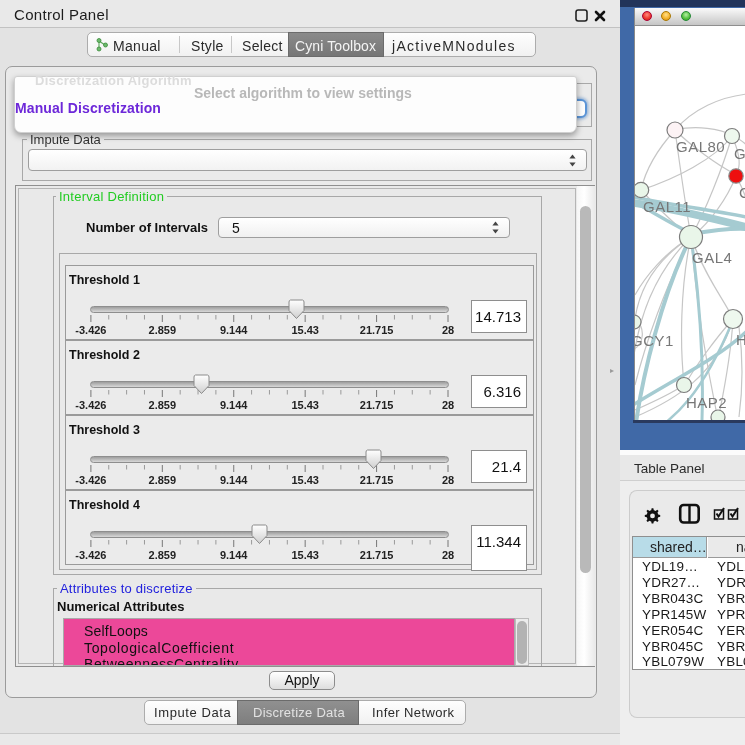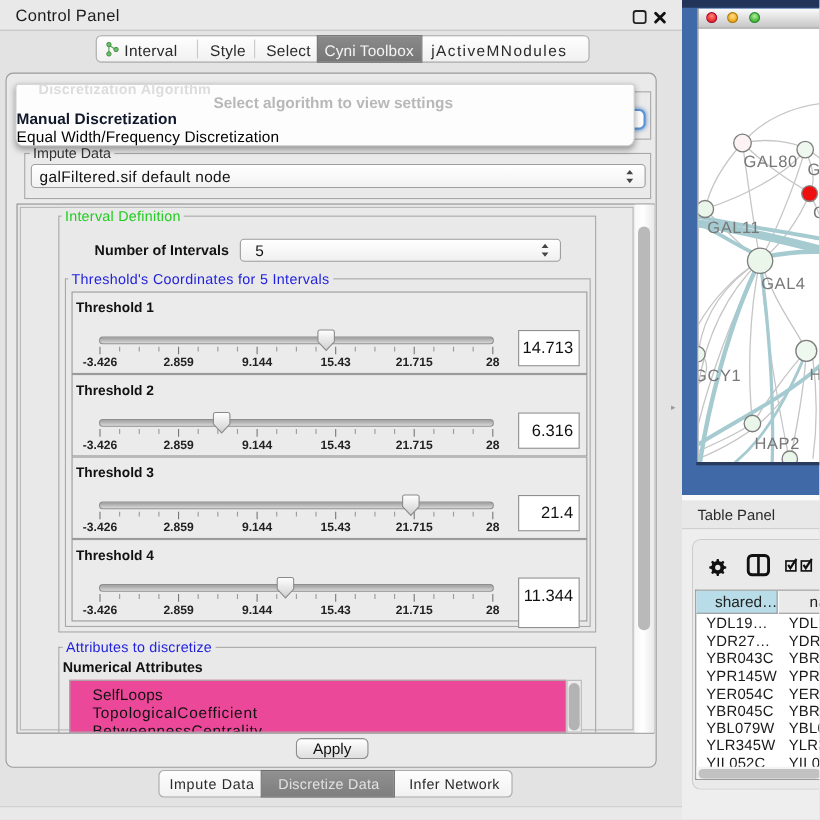--- a/index.html
+++ b/index.html
@@ -21,38 +21,37 @@
   </svg>
 
   <div class="abs" style="left:87px;top:32px;width:449px;height:25px;background:linear-gradient(#fefefe,#f1f1f1);border:1px solid #acacac;border-radius:5px;"></div>
   <div class="abs" style="left:288px;top:32px;width:96px;height:25px;background:linear-gradient(#8a8a8a,#767676);border:1px solid #6b6b6b;"></div>
   <svg class="abs" style="left:95px;top:37px;" width="14" height="16" viewBox="0 0 14 16">
     <path d="M4 4 L4 11 M4 4 L10 8" stroke="#58a758" stroke-width="1.1" fill="none"></path>
     <circle cx="4" cy="3.5" r="2" fill="#6dbb6d" stroke="#3b8a3b" stroke-width="0.8"></circle>
     <circle cx="4" cy="12" r="2" fill="#6dbb6d" stroke="#3b8a3b" stroke-width="0.8"></circle>
     <circle cx="10.5" cy="8" r="2" fill="#6dbb6d" stroke="#3b8a3b" stroke-width="0.8"></circle>
   </svg>
-  <div class="abs" style="left:113px;top:38px;font-size:14px;letter-spacing:0.3px;color:#2a2a2a;">Interval</div>
+  <div class="abs" style="left:113px;top:38px;font-size:14px;letter-spacing:0.3px;color:#2a2a2a;">Manual</div>
   <div class="abs" style="left:179px;top:36px;width:1px;height:17px;background:#c8c8c8;"></div>
   <div class="abs" style="left:191px;top:38px;font-size:14px;letter-spacing:0.3px;color:#2a2a2a;">Style</div>
   <div class="abs" style="left:231px;top:36px;width:1px;height:17px;background:#c8c8c8;"></div>
   <div class="abs" style="left:242px;top:38px;font-size:14px;letter-spacing:0.3px;color:#2a2a2a;">Select</div>
   <div class="abs" style="left:295px;top:38px;font-size:14px;letter-spacing:0.1px;color:#f4f4f4;">Cyni Toolbox</div>
   <div class="abs" style="left:392px;top:38px;font-size:14px;letter-spacing:1.3px;color:#2a2a2a;">jActiveMNodules</div>
 
   <div class="abs" style="left:5px;top:66px;width:592px;height:632px;background:#eaeaea;border:1px solid #9b9b9b;border-radius:7px;"></div>
 
   <div class="abs" style="left:22px;top:83px;width:570px;height:44px;border:1px solid #a8a8a8;"></div>
 
   <div class="abs" style="left:560px;top:99px;width:27px;height:19px;background:#fdfdfd;border:2px solid #5b94d6;border-radius:6px;box-shadow:0 0 3px 1.5px rgba(90,140,200,0.55);"></div>
 
   <div class="abs" style="left:22px;top:139px;width:570px;height:42px;border:1px solid #a8a8a8;"></div>
   <div class="grouplabel" style="left:27px;top:132px;color:#333;background:#eaeaea;">Impute Data</div>
   <div class="abs" style="left:28px;top:149px;width:559px;height:22px;background:linear-gradient(#ffffff,#f2f2f2);border:1px solid #9e9e9e;border-radius:4px;"></div>
-  <div class="abs" style="left:36px;top:152px;font-size:14px;letter-spacing:0.35px;color:#111;">galFiltered.sif default node</div>
   <svg class="abs" style="left:567px;top:153px;" width="11" height="15" viewBox="0 0 11 15">
     <path d="M5.5 1.5 L8.6 5.5 L2.4 5.5 Z" fill="#444"></path>
     <path d="M5.5 13.5 L8.6 9.5 L2.4 9.5 Z" fill="#444"></path>
   </svg>
 
   <div class="abs" style="left:15px;top:185px;width:580px;height:482px;border:1px solid #8f8f8f;background:#e9e9e9;"></div>
 
   <div class="abs" style="left:18px;top:188px;width:558px;height:476px;border:1px solid #b5b5b5;background:#e9e9e9;"></div>
 
   <div class="abs" style="left:577px;top:186px;width:18px;height:480px;background:linear-gradient(90deg,#f6f6f6,#ffffff 40%,#e9e9e9);"></div>
@@ -63,21 +62,20 @@
 
   <div class="abs" style="left:86px;top:220px;font-size:13px;font-weight:bold;color:#111;">Number of Intervals</div>
   <div class="abs" style="left:218px;top:217px;width:292px;height:21px;background:linear-gradient(#ffffff,#f0f0f0);border:1px solid #9e9e9e;border-radius:4px;"></div>
   <div class="abs" style="left:232px;top:220px;font-size:14px;color:#111;">5</div>
   <svg class="abs" style="left:490px;top:220px;" width="11" height="15" viewBox="0 0 11 15">
     <path d="M5.5 1.5 L8.6 5.5 L2.4 5.5 Z" fill="#444"></path>
     <path d="M5.5 13.5 L8.6 9.5 L2.4 9.5 Z" fill="#444"></path>
   </svg>
 
   <div class="abs" style="left:59px;top:253px;width:478px;height:317px;border:1px solid #a8a8a8;"></div>
-  <div class="grouplabel" style="left:62px;top:246px;color:#2222dd;background:#e9e9e9;letter-spacing:0.3px;">Threshold's Coordinates for 5 Intervals</div>
 
   <div id="thresholds">
     <div class="abs" style="left:65px;top:265px;width:469px;height:75px;border:1px solid #9a9a9a;background:#ebebeb;">
     <div class="abs" style="left:3px;top:7px;font-size:12.5px;font-weight:bold;color:#111;">Threshold 1</div>
     <div class="abs" style="left:24px;top:40px;width:359px;height:7px;border:1px solid #8e8e8e;border-radius:4px;background:linear-gradient(#9e9e9e,#d8d8d8);"></div>
     <svg class="abs" style="left:0;top:49px;" width="420" height="9" viewBox="0 0 420 9">
           <line x1="24.9" y1="0" x2="24.9" y2="7" stroke="#777" stroke-width="1"></line>
           <line x1="42.75" y1="0" x2="42.75" y2="4.5" stroke="#999" stroke-width="1"></line>
           <line x1="60.61" y1="0" x2="60.61" y2="4.5" stroke="#999" stroke-width="1"></line>
           <line x1="78.47" y1="0" x2="78.47" y2="4.5" stroke="#999" stroke-width="1"></line>
@@ -265,22 +263,21 @@
   <div class="abs" style="left:154px;top:705px;font-size:13px;letter-spacing:0.6px;color:#2a2a2a;">Impute Data</div>
   <div class="abs" style="left:253px;top:705px;font-size:13px;letter-spacing:0.25px;color:#e2e2e2;">Discretize Data</div>
   <div class="abs" style="left:372px;top:705px;font-size:13px;letter-spacing:0.4px;color:#2a2a2a;">Infer Network</div>
 
   <div class="abs" style="left:0;top:733px;width:620px;height:1px;background:#c9c9c9;"></div>
   <div class="abs" style="left:0;top:734px;width:620px;height:11px;background:#e9e9e9;"></div>
 
   <div class="abs" style="left:14px;top:76px;width:563px;height:57px;background:#fdfdfd;border:1px solid #d0d0d0;border-radius:3px 3px 7px 7px;box-shadow:0 3px 6px rgba(0,0,0,0.35);"></div>
   <div class="abs" style="left:35px;top:73px;font-size:13px;font-weight:bold;color:#dcdcdc;letter-spacing:0.3px;">Discretization Algorithm</div>
   <div class="abs" style="left:194px;top:85px;font-size:14px;font-weight:bold;color:#b8b8b8;">Select algorithm to view settings</div>
-  <div class="abs" style="left:15px;top:100px;font-size:14px;font-weight:bold;letter-spacing:0.1px;color:#0f172a;">Manual Discretization</div>
-  <div class="abs" style="left:15px;top:116px;font-size:14px;letter-spacing:0.15px;color:#000;">Equal Width/Frequency Discretization</div>
+  <div class="abs" style="left:15px;top:100px;font-size:14px;font-weight:bold;letter-spacing:0.1px;color:#6d28d9;">Manual Discretization</div>
 
   <div class="abs" style="left:610px;top:366px;width:5px;height:5px;color:#9a9a9a;font-size:8px;">▸</div>
 </div>
 
 <div class="abs" style="left:620px;top:0;width:125px;height:745px;background:#eeeeee;">
 
   <div class="abs" style="left:0;top:0;width:125px;height:450px;background:#4069a7;"></div>
   <div class="abs" style="left:0;top:0;width:125px;height:7px;background:#22345a;"></div>
   <div class="abs" style="left:13px;top:420px;width:112px;height:3px;background:#2a3a5e;"></div>
 
@@ -368,21 +365,21 @@
     <rect x="60.2" y="3" width="18.5" height="17.5" rx="3.5" fill="none" stroke="#111" stroke-width="2.6"></rect>
     <line x1="69.5" y1="3" x2="69.5" y2="20.5" stroke="#111" stroke-width="2.4"></line>
     <g stroke="#111" fill="none">
       <rect x="94.5" y="8" width="9" height="9" stroke-width="1.5"></rect>
       <path d="M96.5 11.5 L98.5 14.5 L104 6" stroke-width="2"></path>
       <rect x="108.5" y="8" width="9" height="9" stroke-width="1.5"></rect>
       <path d="M110.5 11.5 L112.5 14.5 L118 6" stroke-width="2"></path>
     </g>
   </svg>
 
-  <div class="abs" style="left:12px;top:536px;width:113px;height:173px;background:#ffffff;border:1px solid #8f8f8f;border-right:none;overflow:hidden;">
+  <div class="abs" style="left:12px;top:536px;width:113px;height:134px;background:#ffffff;border:1px solid #8f8f8f;border-right:none;overflow:hidden;">
     <div class="abs" style="left:0;top:0;width:74px;height:21px;background:#b8dce8;border-right:1px solid #9a9a9a;border-bottom:1px solid #9a9a9a;font-size:14px;color:#222;line-height:21px;padding-left:17px;">shared…</div>
     <div class="abs" style="left:75px;top:0;width:38px;height:21px;background:#eaeaea;border-bottom:1px solid #9a9a9a;font-size:14px;color:#222;line-height:21px;padding-left:28px;">na</div>
     <div class="abs" style="left:9px;top:22px;font-size:13.5px;letter-spacing:0.2px;color:#1a1a1a;line-height:15.9px;white-space:pre;">YDL19…
 YDR27…
 YBR043C
 YPR145W
 YER054C
 YBR045C
 YBL079W
 YLR345W

